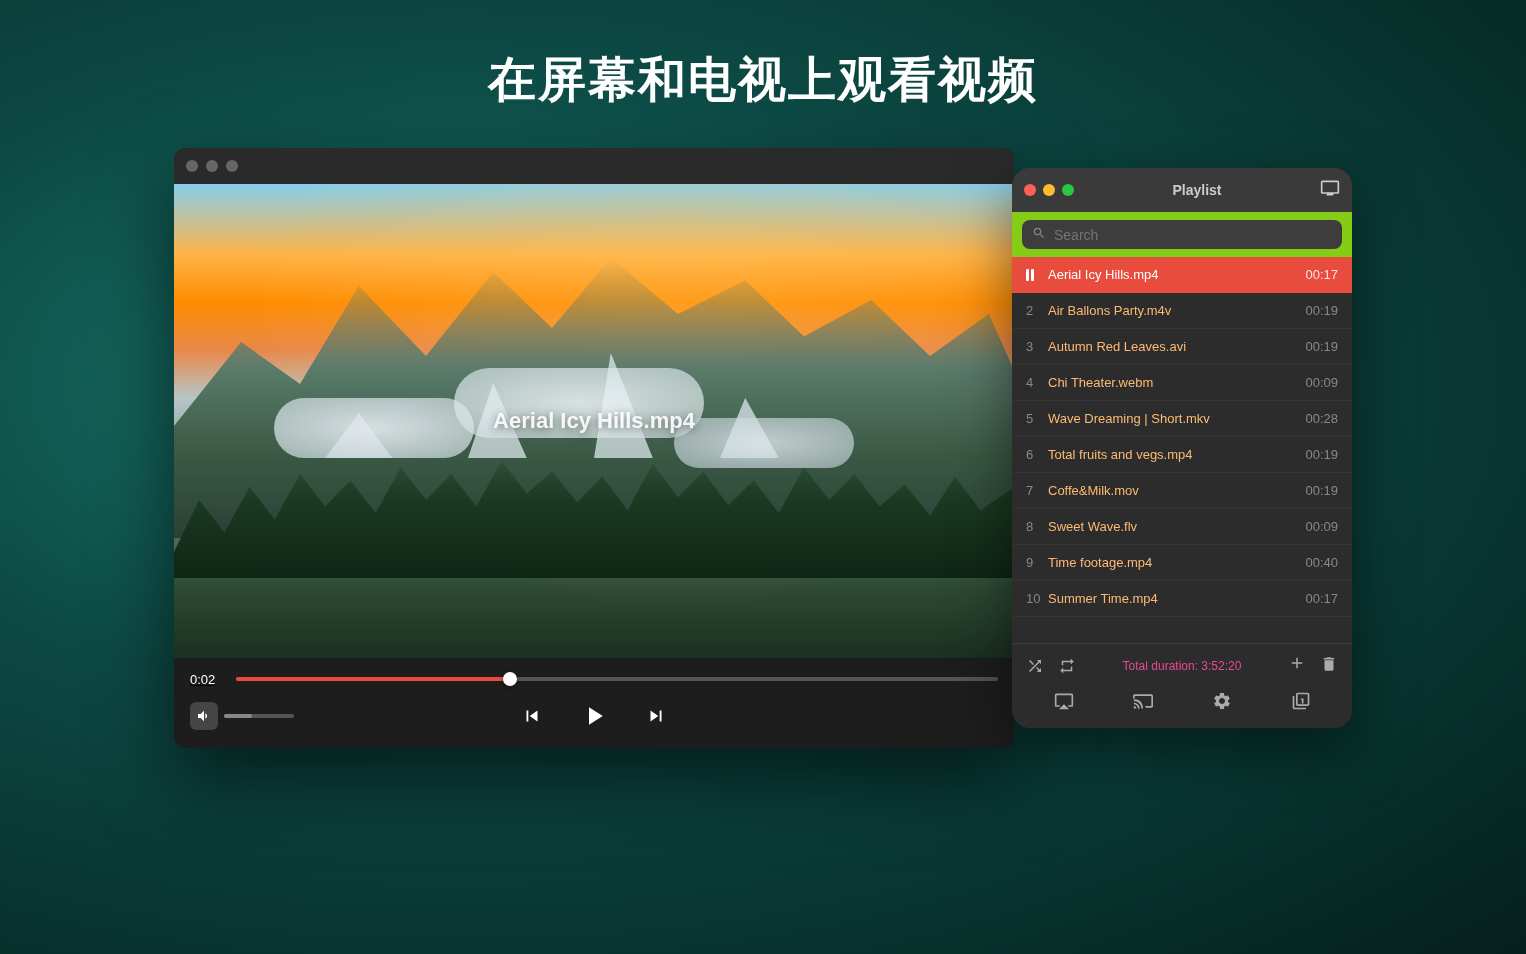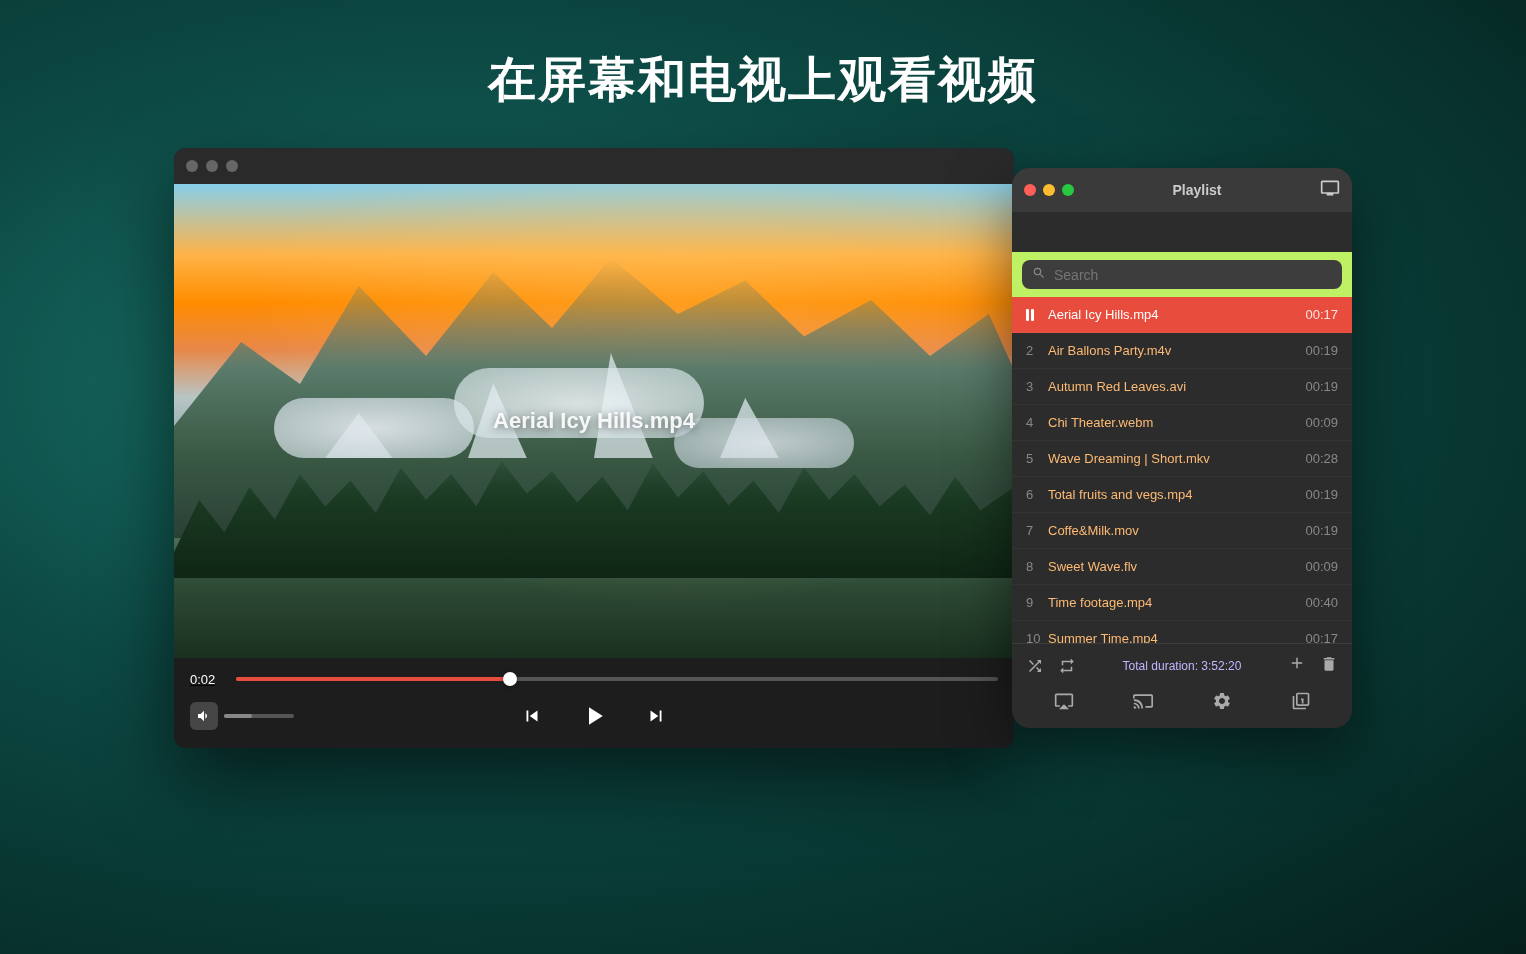--- a/index.html
+++ b/index.html
@@ -328,23 +328,22 @@
     .ptl-max { width: 12px; height: 12px; border-radius: 50%; background: #28c840; cursor: pointer; }
 
     .playlist-title {
       color: #cccccc;
       font-size: 14px;
       font-weight: 600;
     }
 
     .search-row {
       padding: 8px 10px;
-      background: #bef264;
+      background: #84cc16;
       flex-shrink: 0;
-      margin-top: 40px;
     }
 
     .search-box {
       display: flex;
       align-items: center;
       background: #3d3d3d;
       border-radius: 8px;
       padding: 6px 10px;
       gap: 8px;
     }
@@ -445,21 +444,21 @@
       cursor: pointer;
       color: #aaa;
       font-size: 16px;
       padding: 2px;
       display: flex;
       align-items: center;
     }
 
     .footer-duration {
       flex: 1;
-      color: #c4b5fd;
+      color: #ec4899;
       font-size: 12px;
       text-align: center;
     }
 
     .footer-add-btn {
       background: none;
       border: none;
       cursor: pointer;
       color: #aaa;
       font-size: 20px;

